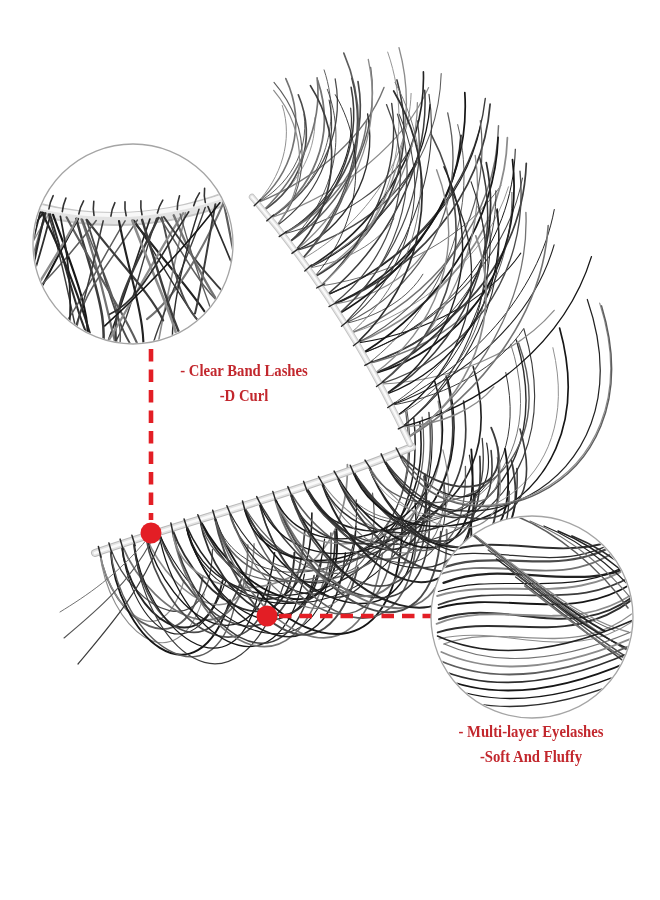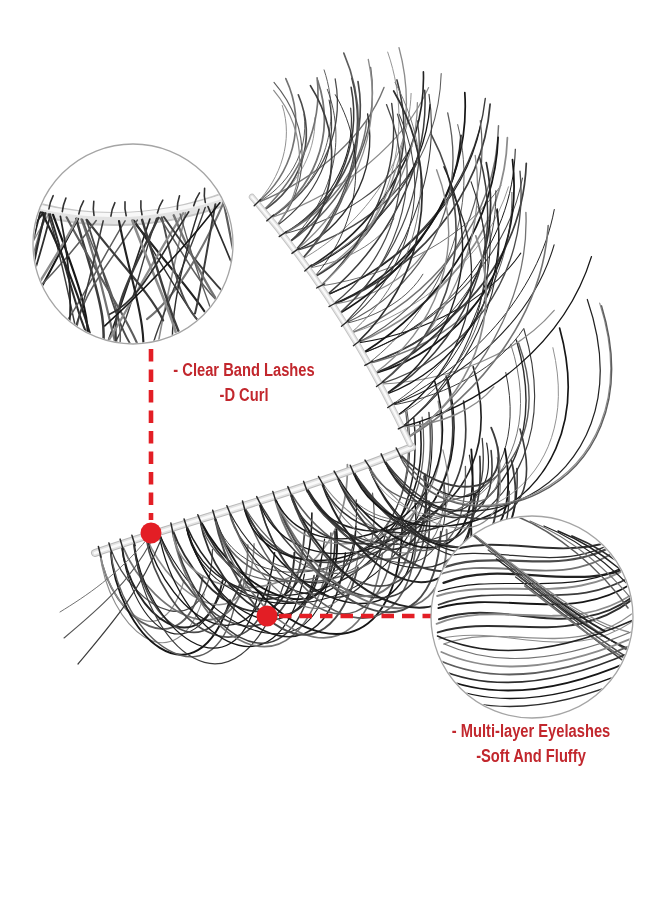--- a/index.html
+++ b/index.html
@@ -1,18 +1,18 @@
 <!DOCTYPE html>
 <html><head>
 <meta charset="utf-8">
 <style>
   html,body{margin:0;padding:0;background:#fff;}
   .canvas{
     position:relative;width:644px;height:900px;background:#ffffff;
-    overflow:hidden;font-family:Liberation Sans, sans-serif;
+    overflow:hidden;font-family:Liberation Serif, serif;
   }
   .artwork{position:absolute;left:0;top:0;}
   .callout-label{
     position:absolute;width:320px;text-align:center;font-weight:bold;
     font-size:17.5px;line-height:24.5px;letter-spacing:0;
     transform:scaleX(.84);transform-origin:center;
   }
   .callout-label .line{display:block;white-space:nowrap;}
   #label-clear-band{left:84px;top:358px;}
   #label-multi-layer{left:371px;top:719px;}

